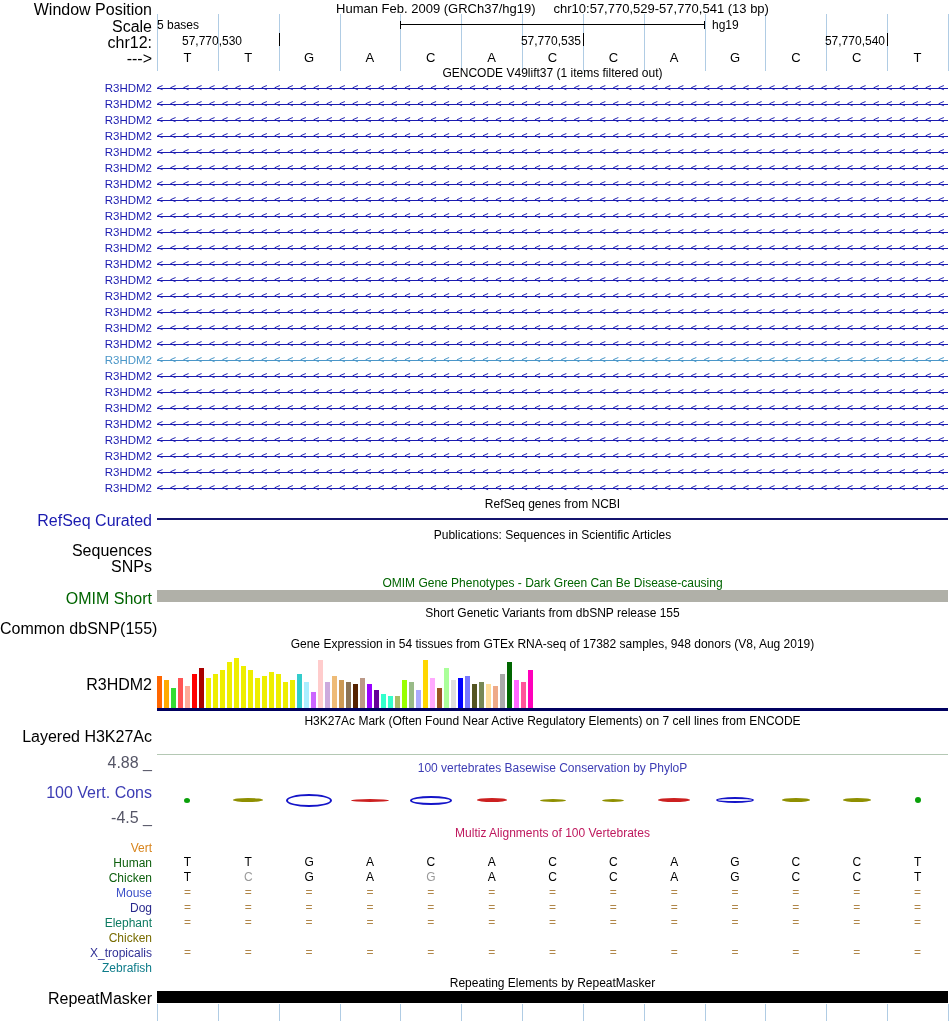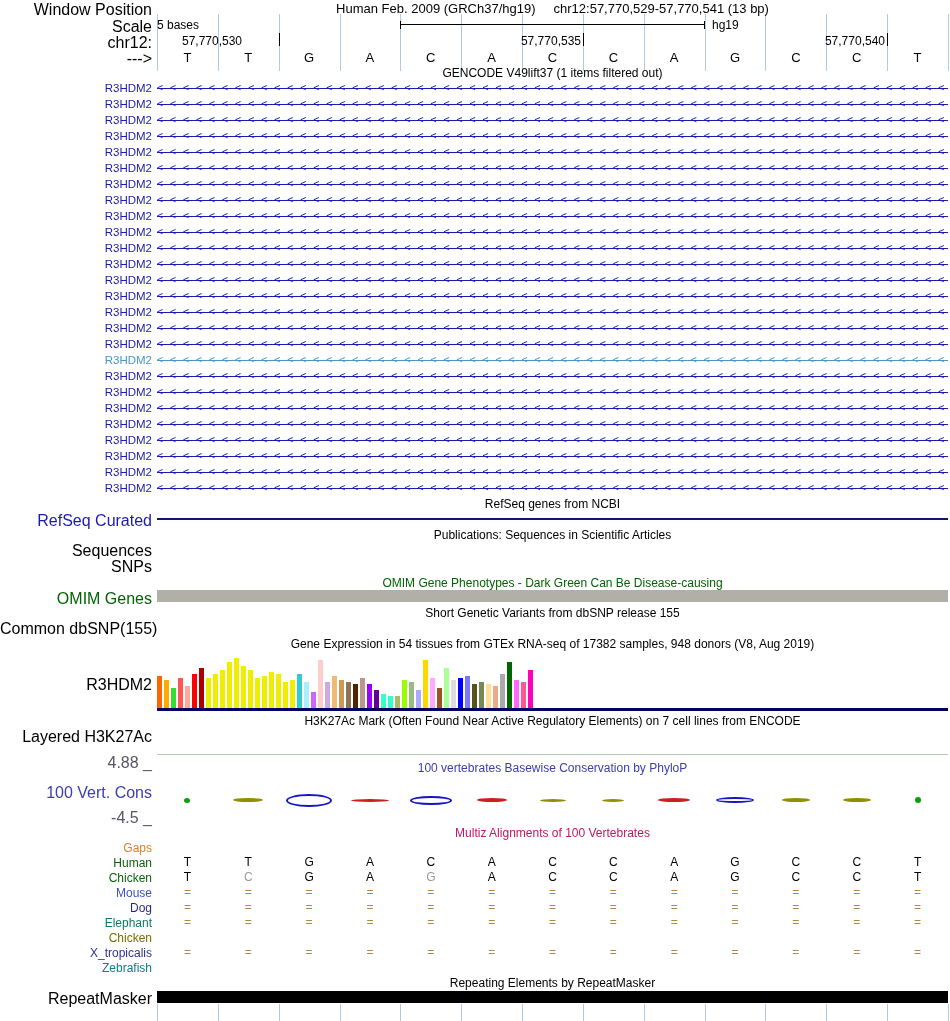--- a/index.html
+++ b/index.html
@@ -42,21 +42,21 @@
       <div style="position: absolute; left: 644px; top: 0px; width: 1px; height: 100%; background: rgb(176, 204, 228);"></div>
       <div style="position: absolute; left: 705px; top: 0px; width: 1px; height: 100%; background: rgb(176, 204, 228);"></div>
       <div style="position: absolute; left: 765px; top: 0px; width: 1px; height: 100%; background: rgb(176, 204, 228);"></div>
       <div style="position: absolute; left: 826px; top: 0px; width: 1px; height: 100%; background: rgb(176, 204, 228);"></div>
       <div style="position: absolute; left: 887px; top: 0px; width: 1px; height: 100%; background: rgb(176, 204, 228);"></div>
       <div style="position: absolute; left: 948px; top: 0px; width: 1px; height: 100%; background: rgb(176, 204, 228);"></div>
     </div>
 
   <div class="lbl" style="top:1px">Window Position</div>
   <div class="cap" style="top:1px;font-size:13px">
-    <span>Human Feb. 2009 (GRCh37/hg19)</span><span style="display:inline-block;width:18px"></span><span>chr12:57,770,529-57,770,541 (13 bp)</span>
+    <span>Human Feb. 2009 (GRCh37/hg19)</span><span style="display:inline-block;width:18px"></span><span>chr10:57,770,529-57,770,541 (13 bp)</span>
   </div>
 
   <div class="lbl" style="top:18px">Scale</div>
   <div style="position:absolute;left:157px;top:18px;width:238px;text-align:left;">5 bases</div>
   <div style="position:absolute;left:400px;top:21px;width:305px;height:8px;border-left:1px solid #000;border-right:1px solid #000;">
     <div style="position:absolute;left:0;right:0;top:3px;height:1px;background:#000;"></div>
   </div>
   <div style="position:absolute;left:712px;top:18px;">hg19</div>
 
   <div class="lbl" style="top:34px">chr12:</div>
@@ -249,21 +249,21 @@
     </div>
 
   <div class="cap" style="top:497px">RefSeq genes from NCBI</div>
   <div class="lbl" style="top: 512px; color: rgb(27, 27, 176);">RefSeq Curated</div>
 
   <div class="cap" style="top:528px">Publications: Sequences in Scientific Articles</div>
   <div class="lbl" style="top:542px">Sequences</div>
   <div class="lbl" style="top:558px">SNPs</div>
 
   <div class="cap" style="top: 576px; color: rgb(0, 100, 0);">OMIM Gene Phenotypes - Dark Green Can Be Disease-causing</div>
-  <div class="lbl" style="top: 590px; color: rgb(0, 100, 0);">OMIM Genes</div>
+  <div class="lbl" style="top: 590px; color: rgb(0, 100, 0);">OMIM Short</div>
 
   <div class="cap" style="top:606px">Short Genetic Variants from dbSNP release 155</div>
   <div class="lbl" style="top:620px">Common dbSNP(155)</div>
 
   <div class="cap" style="top:637px">Gene Expression in 54 tissues from GTEx RNA-seq of 17382 samples, 948 donors (V8, Aug 2019)</div>
   <div class="lbl" style="top:676px">R3HDM2</div>
   <div id="gtex-bars" style="position:absolute;left:157px;top:652px;width:791px;height:56px;display:flex;align-items:flex-end;gap:2px;">
       <div style="width: 5px; height: 32px; background: rgb(255, 102, 0); flex: 0 0 auto;"></div>
       <div style="width: 5px; height: 28px; background: rgb(255, 170, 0); flex: 0 0 auto;"></div>
       <div style="width: 5px; height: 20px; background: rgb(51, 221, 51); flex: 0 0 auto;"></div>
@@ -324,21 +324,21 @@
   <div class="lbl" style="top:728px">Layered H3K27Ac</div>
 
   <div class="lbl" style="top: 754px; color: rgb(85, 85, 102);">4.88 _</div>
   <div class="cap" style="top: 761px; color: rgb(60, 60, 180);">100 vertebrates Basewise Conservation by PhyloP</div>
   <div class="lbl" style="top: 784px; color: rgb(60, 60, 180);">100 Vert. Cons</div>
   <div class="lbl" style="top: 809px; color: rgb(85, 85, 102);">-4.5 _</div>
 
   <div class="cap" style="top: 826px; color: #be185d;">Multiz Alignments of 100 Vertebrates</div>
   <div id="multiz-rows" style="position:absolute;left:0;top:840px;width:100%;height:135px;">
       <div style="position: absolute; left: 0px; top: 0px; width: 100%; height: 15px;">
-        <div style="position: absolute; left: 0px; top: 1px; width: 152px; text-align: right; color: rgb(216, 132, 28);">Gaps</div>
+        <div style="position: absolute; left: 0px; top: 1px; width: 152px; text-align: right; color: rgb(216, 132, 28);">Vert</div>
       </div>
       <div style="position: absolute; left: 0px; top: 15px; width: 100%; height: 15px;">
         <div style="position: absolute; left: 0px; top: 1px; width: 152px; text-align: right; color: rgb(13, 95, 13);">Human</div>
         <div style="position: absolute; left: 157px; top: 0px; width: 60.8462px; text-align: center; color: rgb(0, 0, 0);">T</div>
         <div style="position: absolute; left: 217.846px; top: 0px; width: 60.8462px; text-align: center; color: rgb(0, 0, 0);">T</div>
         <div style="position: absolute; left: 278.692px; top: 0px; width: 60.8462px; text-align: center; color: rgb(0, 0, 0);">G</div>
         <div style="position: absolute; left: 339.538px; top: 0px; width: 60.8462px; text-align: center; color: rgb(0, 0, 0);">A</div>
         <div style="position: absolute; left: 400.385px; top: 0px; width: 60.8462px; text-align: center; color: rgb(0, 0, 0);">C</div>
         <div style="position: absolute; left: 461.231px; top: 0px; width: 60.8462px; text-align: center; color: rgb(0, 0, 0);">A</div>
         <div style="position: absolute; left: 522.077px; top: 0px; width: 60.8462px; text-align: center; color: rgb(0, 0, 0);">C</div>

